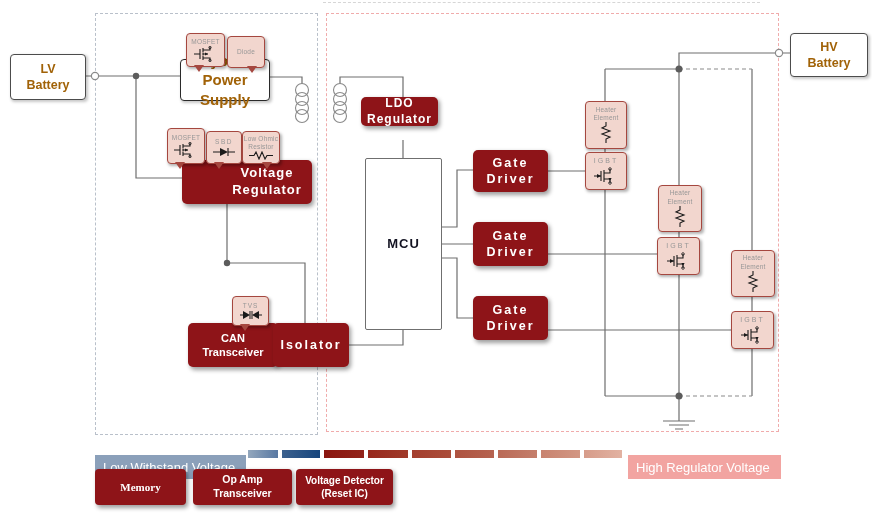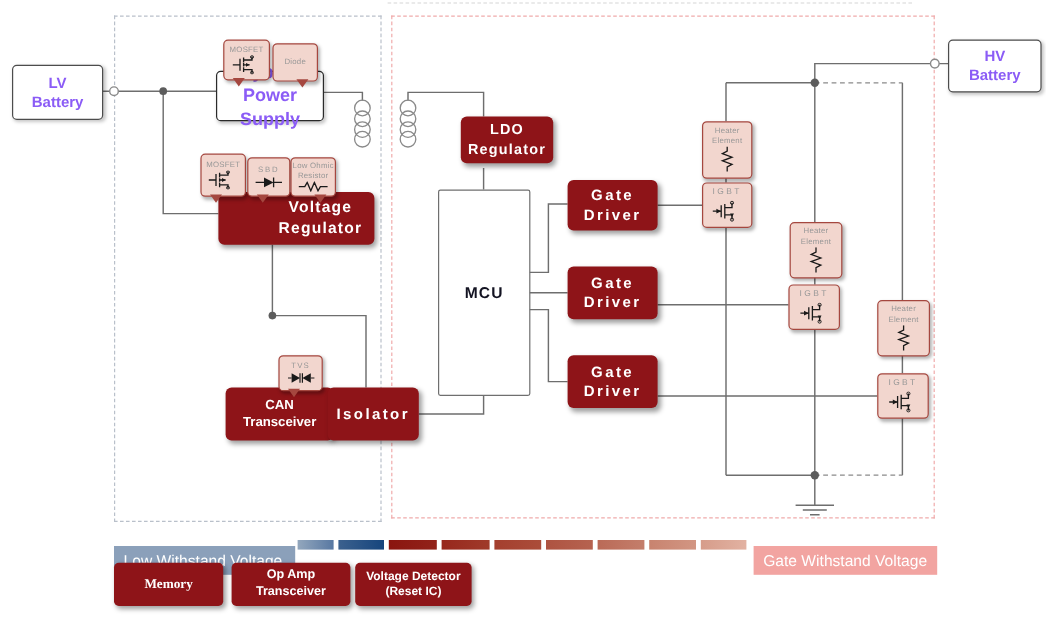--- a/index.html
+++ b/index.html
@@ -16,35 +16,35 @@
   #wiring{position:absolute;left:0;top:0;z-index:2;}
   .wire{stroke:#6e6e6e;stroke-width:1.2;fill:none;}
   .wire-dashed{stroke:#8a8a8a;stroke-width:1.1;fill:none;stroke-dasharray:4 3;}
   .coil{stroke:#8a8a8a;stroke-width:1.1;fill:none;}
   .dot{fill:#5c5c5c;stroke:none;}
   .conn{fill:#ffffff;stroke:#8a8a8a;stroke-width:1.2;}
 
   
   .whitebox{position:absolute;z-index:4;background:#fff;border-radius:4px;
     display:flex;flex-direction:column;align-items:center;justify-content:center;
-    font-weight:bold;color:#8b5cf6;text-align:center;line-height:1.3;
+    font-weight:bold;color:#a16207;text-align:center;line-height:1.3;
     box-shadow:1.5px 1.5px 3px rgba(0,0,0,.22);}
   #lv-battery{left:10px;top:54px;width:74px;height:44px;border:1.3px solid #4c4c4c;font-size:12.5px;}
   #hv-battery{left:790px;top:33px;width:76px;height:42px;border:1.3px solid #4c4c4c;font-size:12.5px;}
   #flyback{left:180px;top:59px;width:88px;height:40px;border:1.5px solid #2a2a2a;font-size:15px;}
   #mcu{left:365px;top:158px;width:75px;height:170px;border:1.2px solid #6f6f6f;border-radius:2px;
        font-size:13px;letter-spacing:1px;color:#131322;box-shadow:none;}
 
   
   .redbox{position:absolute;z-index:4;background:#8e1418;border-radius:5px;
     display:flex;flex-direction:column;align-items:center;justify-content:center;
     color:#fff;font-weight:bold;text-align:center;line-height:1.3;
     box-shadow:2px 2.5px 4px rgba(0,0,0,.38);}
   #voltage-regulator{left:182px;top:160px;width:90px;height:44px;font-size:13px;letter-spacing:1px;padding-left:40px;}
-  #ldo-regulator{left:384px;top:97px;width:77px;height:39px;font-size:12px;letter-spacing:1px;}
+  #ldo-regulator{left:361px;top:97px;width:77px;height:29px;font-size:12px;letter-spacing:1px;}
   #can-transceiver{left:188px;top:323px;width:90px;height:44px;font-size:11px;}
   #isolator{left:273px;top:323px;width:76px;height:44px;font-size:12.5px;letter-spacing:2px;}
   .gatedriver{width:75px;height:44px;font-size:12.5px;letter-spacing:2px;}
   #gate-driver-1{left:473px;top:150px;height:42px;}
   #gate-driver-2{left:473px;top:222px;}
   #gate-driver-3{left:473px;top:296px;}
 
   
   .legendbox{position:absolute;z-index:4;background:#8e1418;border-radius:4px;
     display:flex;flex-direction:column;align-items:center;justify-content:center;
@@ -270,21 +270,21 @@
     <path d="M17,14 l-1.6,-3 l3.2,0 z" fill="#1a1a1a"></path>
     <circle cx="17" cy="2" r="1.3" fill="none" stroke="#1a1a1a" stroke-width=".8"></circle>
     <circle cx="17" cy="16" r="1.3" fill="none" stroke="#1a1a1a" stroke-width=".8"></circle>
   </svg>
 </div>
 
 <div class="zonelabel" id="zone-low">
   <span>Low Withstand Voltage</span>
 </div>
 <div class="zonelabel" id="zone-high">
-  <span>Gate Withstand Voltage</span>
+  <span>High Regulator Voltage</span>
 </div>
 <div id="withstand-bar">
     <div class="seg" style="width: 30px; background: linear-gradient(90deg, rgb(147, 167, 189), rgb(88, 120, 162));"></div>
     <div class="seg" style="width: 38px; background: linear-gradient(90deg, rgb(60, 97, 142), rgb(22, 69, 125));"></div>
     <div class="seg" style="width: 40px; background: linear-gradient(90deg, rgb(138, 21, 15), rgb(146, 35, 26));"></div>
     <div class="seg" style="width: 40px; background: linear-gradient(90deg, rgb(151, 40, 29), rgb(160, 58, 42));"></div>
     <div class="seg" style="width: 39px; background: linear-gradient(90deg, rgb(164, 63, 46), rgb(171, 77, 58));"></div>
     <div class="seg" style="width: 39px; background: linear-gradient(90deg, rgb(174, 83, 65), rgb(182, 99, 80));"></div>
     <div class="seg" style="width: 39px; background: linear-gradient(90deg, rgb(186, 106, 87), rgb(196, 126, 107));"></div>
     <div class="seg" style="width: 39px; background: linear-gradient(90deg, rgb(200, 131, 111), rgb(210, 150, 131));"></div>

